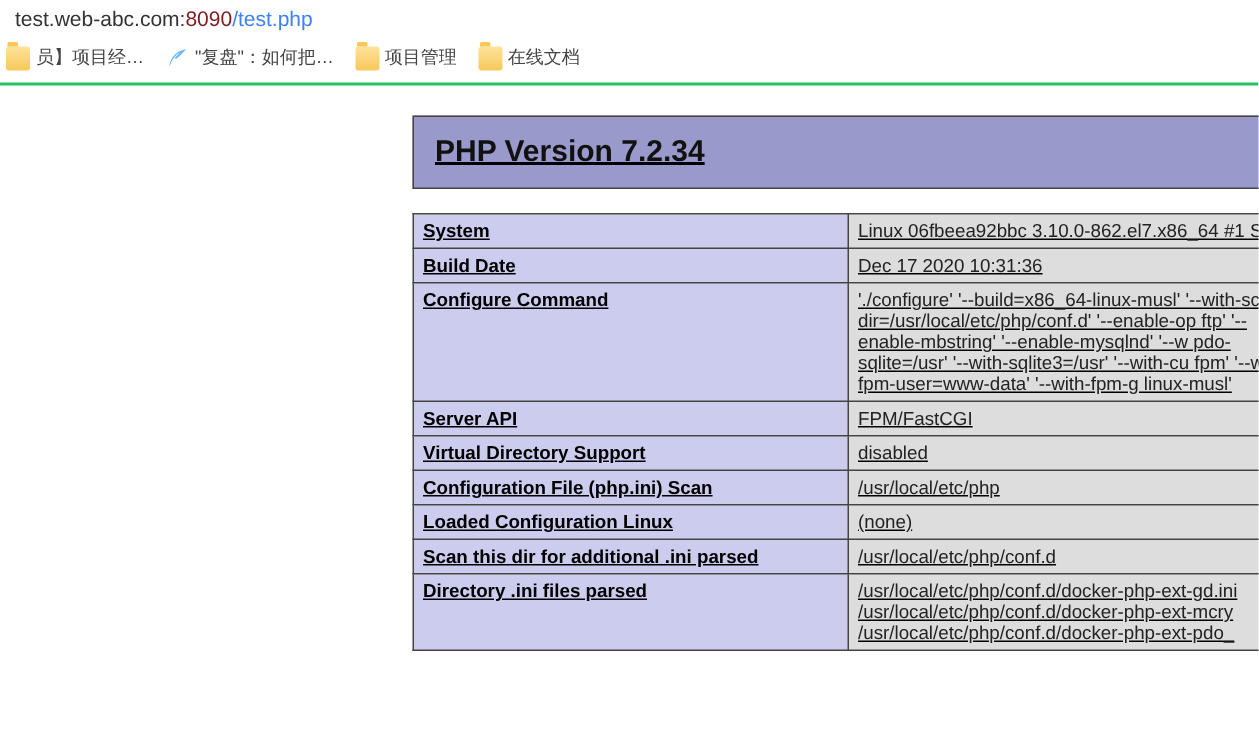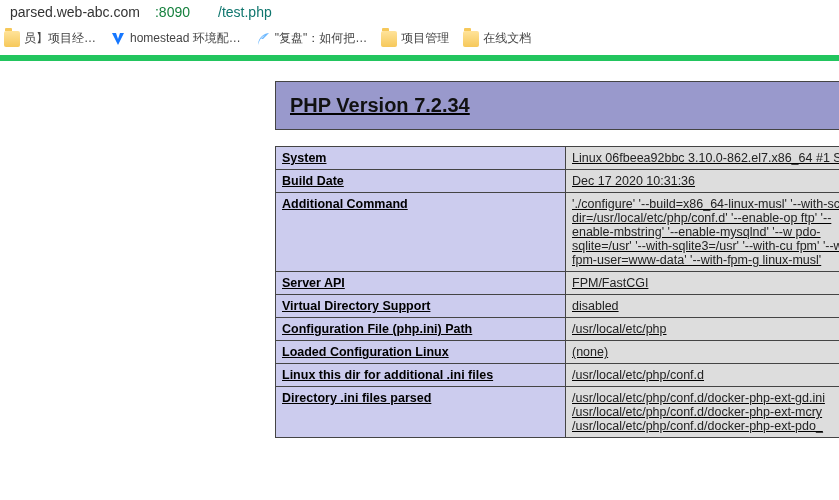--- a/index.html
+++ b/index.html
@@ -1,52 +1,44 @@
 <!DOCTYPE html>
 <html><head>
   <meta charset="utf-8">
   <style>
     * { box-sizing: border-box; margin: 0; padding: 0; }
     body { font-family: Arial, sans-serif; font-size: 13px; background: #fff; width: 839px; overflow: hidden; }
     .addr-bar { padding: 4px 10px; color: #555; font-size: 14px; }
     .addr-bar .host { color: #333; }
-    .addr-bar .port { color: #15803d; margin-left: 15px; }
-    .addr-bar .path { color: #0f766e; padding-left: 28px; }
-    .bm-bar { display: flex; align-items: center; gap: 6px; padding: 4px 0 6px 0; border-bottom: 6px solid #22c55e; font-size: 12px; white-space: nowrap; }
+    .addr-bar .port { color: #7f1d1d; }
+    .addr-bar .path { color: #3b82f6; }
+    .bm-bar { display: flex; align-items: center; gap: 6px; padding: 4px 0 6px 0; border-bottom: 2px solid #22c55e; font-size: 12px; white-space: nowrap; }
     .bm-item { display: flex; align-items: center; gap: 4px; cursor: pointer; color: #444; padding: 2px 4px; }
     .bm-icon { width: 16px; height: 16px; display: inline-block; }
     .bm-folder { background: linear-gradient(180deg,#ffe39a,#f6c85a); border-radius: 2px; position: relative; }
     .bm-folder::before { content:''; position:absolute; top:-3px; left:1px; width:7px; height:3px; background:#f6c85a; border-radius:1px 1px 0 0; }
     .content { position: relative; padding-left: 275px; padding-top: 20px; text-decoration: underline; }
     .php-header { background: #9999cc; border: 1px solid #444; padding: 12px 14px; width: 600px; }
     .php-header h1 { font-size: 20px; font-weight: bold; color: #111; }
     .info-table { border-collapse: collapse; width: 600px; margin-top: 16px; }
     .info-table td, .info-table th { border: 1px solid #444; padding: 4px 6px; text-align: left; vertical-align: top; font-size: 12.5px; }
     .info-table .k { background: #ccccee; font-weight: bold; width: 290px; }
     .info-table .v { background: #dddddd; color: #222; }
   </style>
 </head>
 <body>
 
 <div class="addr-bar">
-  <span class="host">parsed.web-abc.com</span><span class="port">:8090</span><span class="path">/test.php</span>
+  <span class="host">test.web-abc.com</span><span class="port">:8090</span><span class="path">/test.php</span>
 </div>
 
 <div class="bm-bar">
   <div class="bm-item">
     <span class="bm-icon bm-folder"></span>
     <span>员】项目经…</span>
-  </div>
-  <div class="bm-item">
-    <span class="bm-icon">
-      <svg viewBox="0 0 16 16">
-          <path d="M2 2 L8 14 L14 2 L10 2 L8 8 L6 2 Z" fill="#1677ff"></path>
-        </svg>
-    </span>
-    <span>homestead 环境配…</span>
   </div>
   <div class="bm-item">
     <span class="bm-icon">
       <svg viewBox="0 0 16 16">
           <path d="M3 14 C3 6 10 2 14 2 L8 8 L6 8 L10 4 C6 6 4 10 3 14 Z" fill="#6cb8ff"></path>
         </svg>
     </span>
     <span>"复盘"：如何把…</span>
   </div>
   <div class="bm-item">
@@ -67,41 +59,41 @@
     <tbody>
         <tr>
           <td class="k">System</td>
           <td class="v">Linux 06fbeea92bbc 3.10.0-862.el7.x86_64 #1 SM</td>
         </tr>
     <tr>
           <td class="k">Build Date</td>
           <td class="v">Dec 17 2020 10:31:36</td>
         </tr>
     <tr>
-          <td class="k">Additional Command</td>
+          <td class="k">Configure Command</td>
           <td class="v">'./configure' '--build=x86_64-linux-musl' '--with-scan-dir=/usr/local/etc/php/conf.d' '--enable-op ftp' '--enable-mbstring' '--enable-mysqlnd' '--w pdo-sqlite=/usr' '--with-sqlite3=/usr' '--with-cu fpm' '--with-fpm-user=www-data' '--with-fpm-g linux-musl'</td>
         </tr>
     <tr>
           <td class="k">Server API</td>
           <td class="v">FPM/FastCGI</td>
         </tr>
     <tr>
           <td class="k">Virtual Directory Support</td>
           <td class="v">disabled</td>
         </tr>
     <tr>
-          <td class="k">Configuration File (php.ini) Path</td>
+          <td class="k">Configuration File (php.ini) Scan</td>
           <td class="v">/usr/local/etc/php</td>
         </tr>
     <tr>
           <td class="k">Loaded Configuration Linux</td>
           <td class="v">(none)</td>
         </tr>
     <tr>
-          <td class="k">Linux this dir for additional .ini files</td>
+          <td class="k">Scan this dir for additional .ini parsed</td>
           <td class="v">/usr/local/etc/php/conf.d</td>
         </tr>
     <tr>
           <td class="k">Directory .ini files parsed</td>
           <td class="v" style="white-space:pre-line">/usr/local/etc/php/conf.d/docker-php-ext-gd.ini
 /usr/local/etc/php/conf.d/docker-php-ext-mcry
 /usr/local/etc/php/conf.d/docker-php-ext-pdo_</td>
         </tr>
   </tbody>
     </table>

